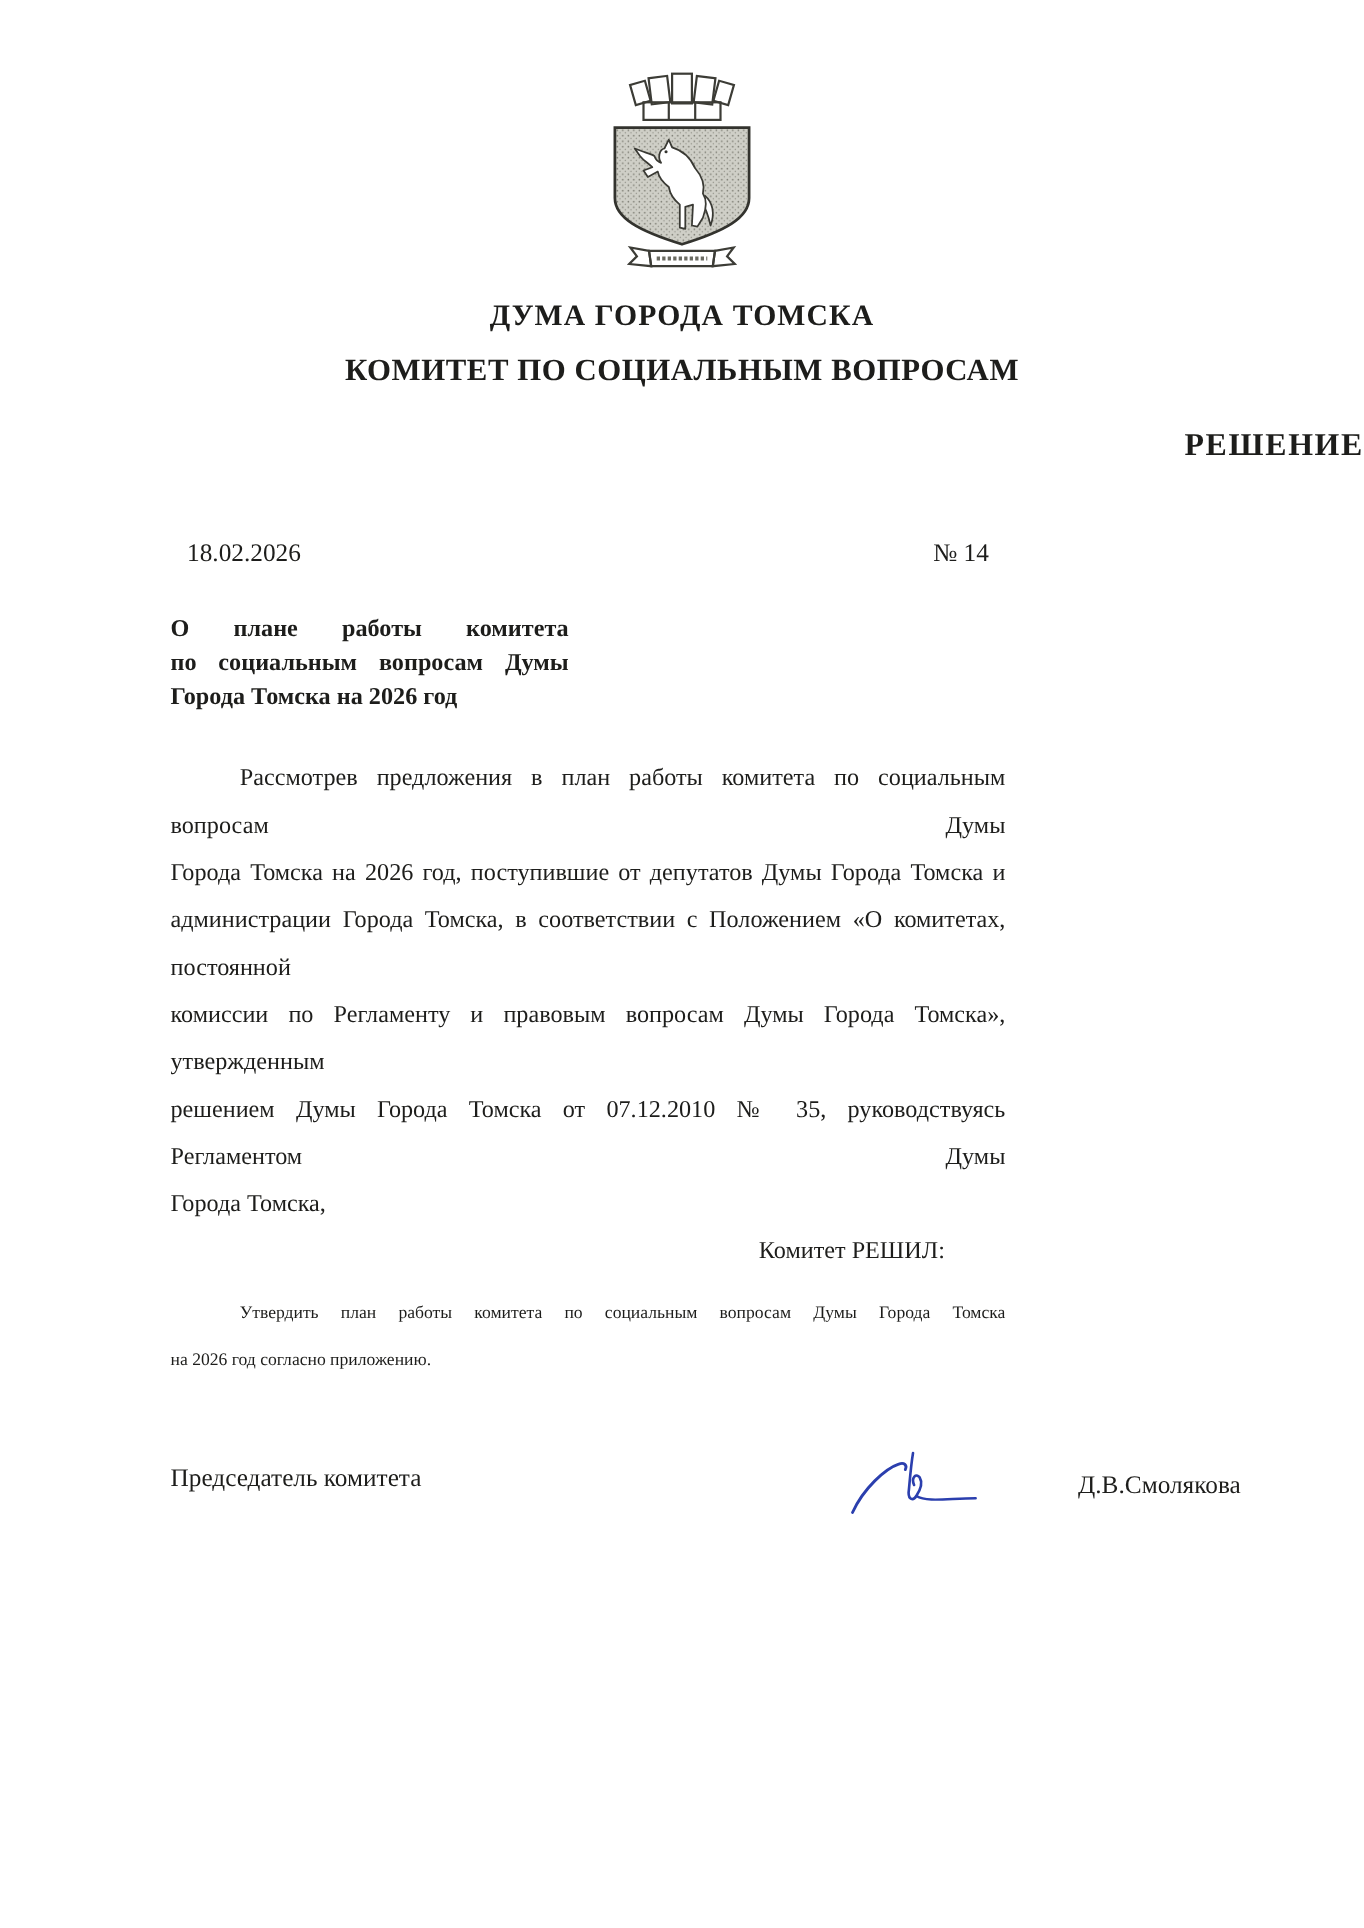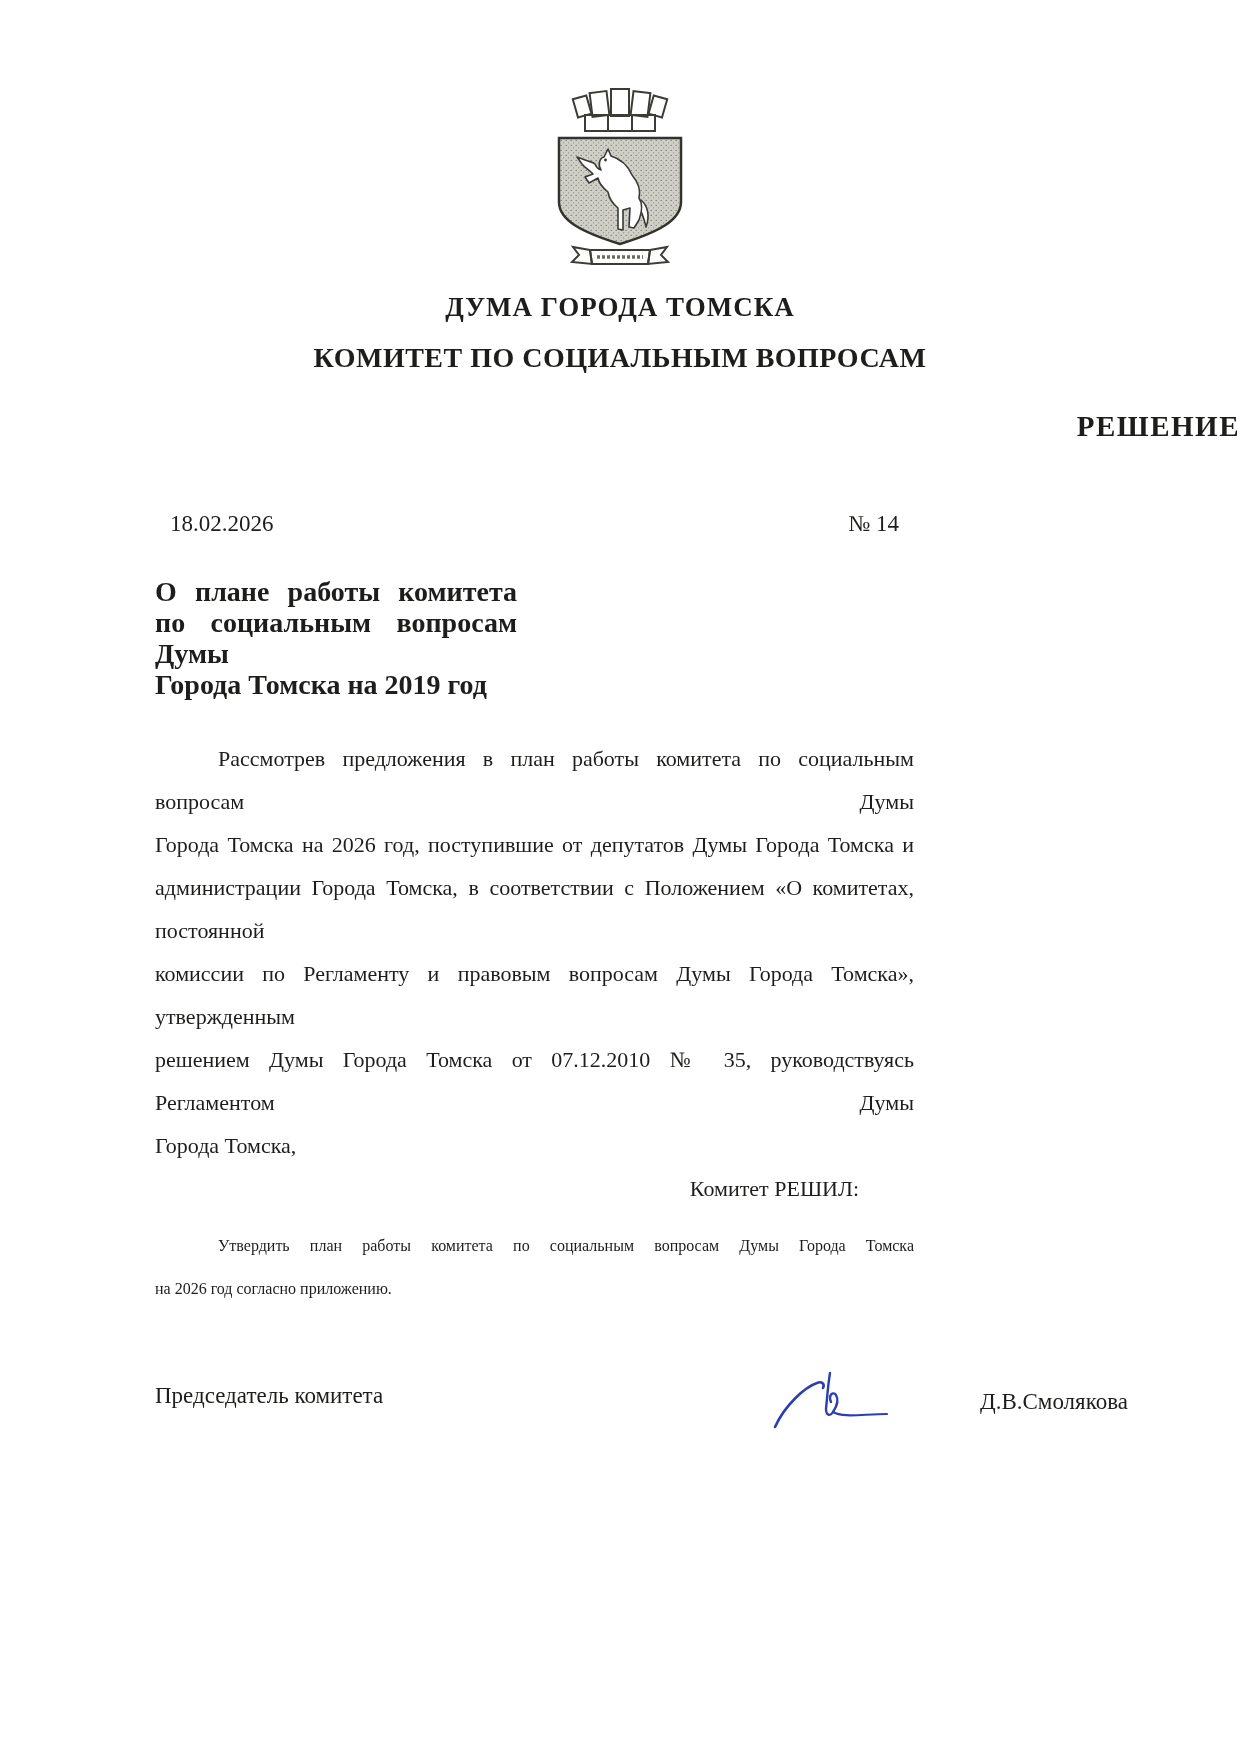--- a/index.html
+++ b/index.html
@@ -3,36 +3,36 @@
 <meta charset="utf-8">
 <style>
   :root { --ink:#1d1d1b; --sig:#2b3fae; }
   html,body { margin:0; padding:0; background:#ffffff; }
   body {
     width:1240px; height:1753px; overflow:hidden;
     font-family:"Liberation Serif", serif;
     color:var(--ink);
   }
   .center-band { width:1240px; text-align:center; }
-  .emblem-wrap { padding-top:84px; }
+  .emblem-wrap { padding-top:62px; }
   .emblem { display:inline-block; }
   .org-line   { margin-top:20px; font-weight:bold; font-size:27px; line-height:28px; letter-spacing:1px; }
   .committee  { margin-top:22px; font-weight:bold; font-size:28px; line-height:29px; letter-spacing:0.5px; }
   .doc-type   { margin-top:40px; font-weight:bold; font-size:29px; line-height:29px; letter-spacing:1.5px;text-align:right; }
 
   .content { box-sizing:border-box; width:1044px; padding:0 130px 0 155px;font-family:Liberation Serif, serif; }
 
   .meta-row {
     margin-top:70px; display:flex; justify-content:space-between;
     font-size:23px; line-height:25px; padding:0 15px;
   }
 
   .subject {
     margin-top:40px; width:362px;
-    font-weight:bold; font-size:28px; line-height:31px;
+    font-weight:bold; font-size:22px; line-height:31px;
   }
   .fj { text-align:justify; text-align-last:justify; }
 
   .body-par { margin-top:37px; font-size:22px; line-height:43px; }
   .par-line { text-align:justify; text-align-last:justify; }
   .par-line.last { text-align-last:left; }
   .par-line.indent { text-indent:63px; }
 
   .resolution-heading {
     font-size:22px; line-height:43px; text-align:right; margin-right:55px;
@@ -112,21 +112,21 @@
 <div class="content">
 
   <div class="meta-row">
     <span>18.02.2026</span>
     <span>№ 14</span>
   </div>
 
   <div class="subject">
     <div class="fj">О плане работы комитета</div>
     <div class="fj">по социальным вопросам Думы</div>
-    <div>Города Томска на 2019 год</div>
+    <div>Города Томска на 2026 год</div>
   </div>
 
   <div class="body-par">
     <div class="par-line indent">Рассмотрев предложения в план работы комитета по социальным вопросам Думы</div>
     <div class="par-line">Города Томска на 2026 год, поступившие от депутатов Думы Города Томска и</div>
     <div class="par-line">администрации Города Томска, в соответствии с Положением «О комитетах, постоянной</div>
     <div class="par-line">комиссии по Регламенту и правовым вопросам Думы Города Томска», утвержденным</div>
     <div class="par-line">решением Думы Города Томска от 07.12.2010 № 35, руководствуясь Регламентом Думы</div>
     <div class="par-line last">Города Томска,</div>
   </div>

